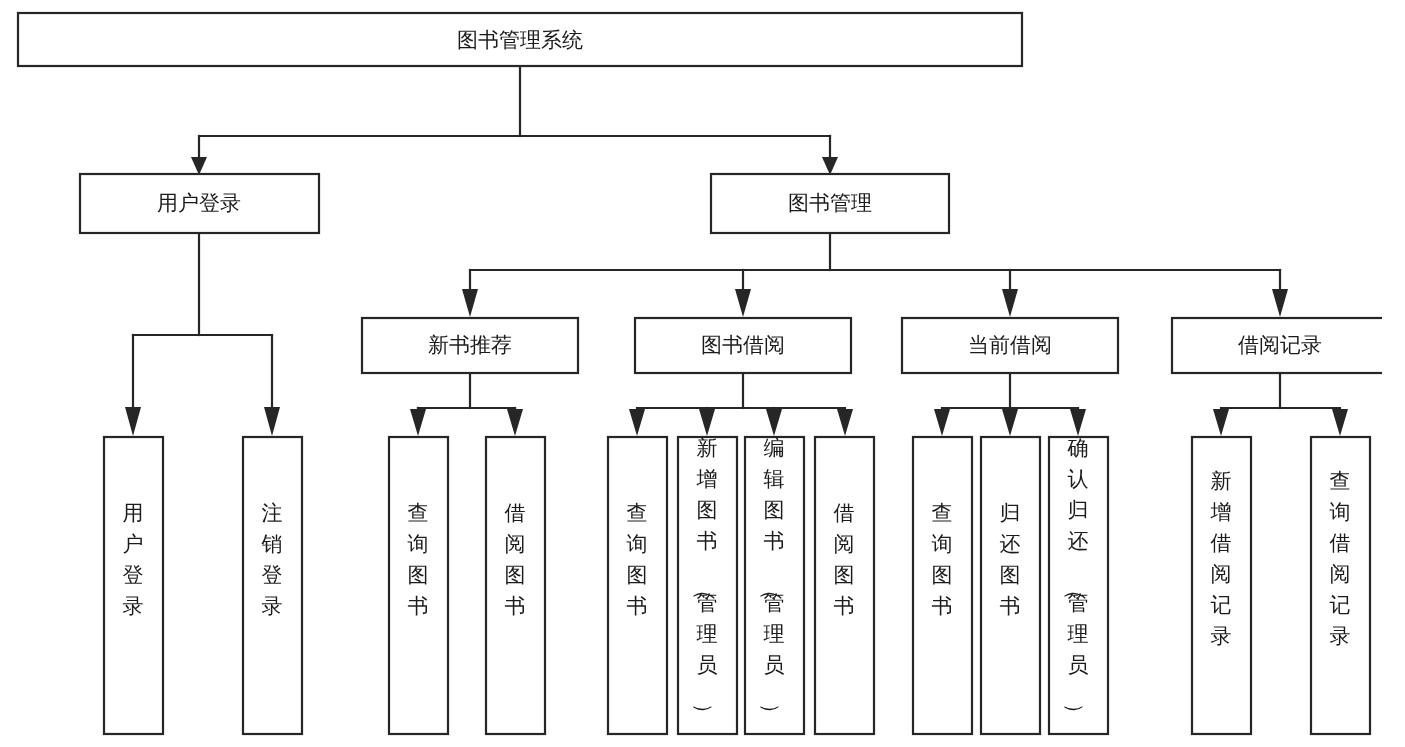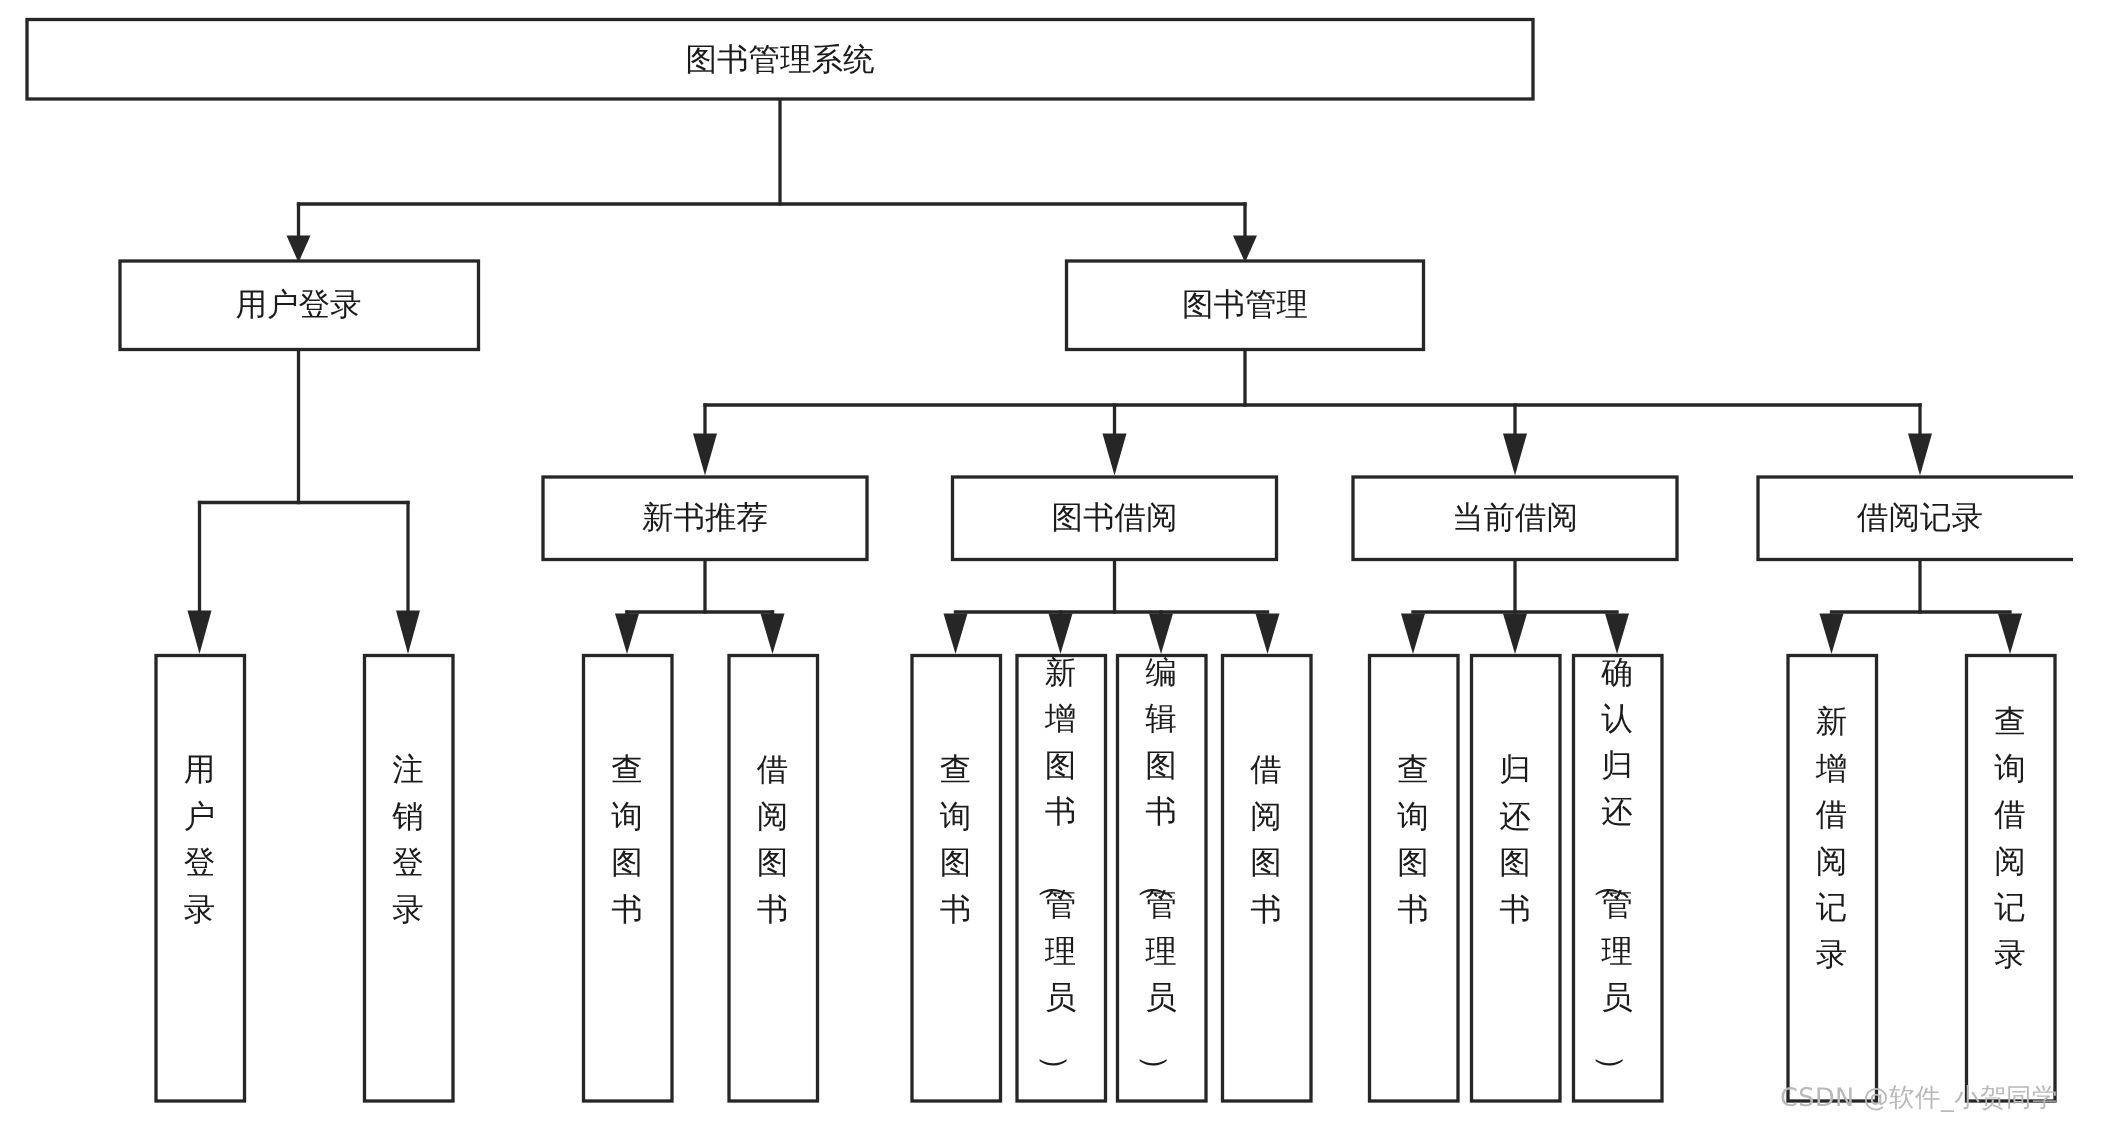--- a/index.html
+++ b/index.html
@@ -210,14 +210,13 @@
       <rect class="node-box" x="1192" y="437" width="59" height="297"></rect>
       <text class="node-label-vert" x="1221" y="488"><tspan x="1221" dy="0">新</tspan><tspan x="1221" dy="31">增</tspan><tspan x="1221" dy="31">借</tspan><tspan x="1221" dy="31">阅</tspan><tspan x="1221" dy="31">记</tspan><tspan x="1221" dy="31">录</tspan></text>
     </g>
     <g>
       <rect class="node-box" x="1311" y="437" width="59" height="297"></rect>
       <text class="node-label-vert" x="1340" y="488"><tspan x="1340" dy="0">查</tspan><tspan x="1340" dy="31">询</tspan><tspan x="1340" dy="31">借</tspan><tspan x="1340" dy="31">阅</tspan><tspan x="1340" dy="31">记</tspan><tspan x="1340" dy="31">录</tspan></text>
     </g>
 
   </svg>
 
-  <div class="watermark">CSDN @软件_小贺同学</div>
 </div>
 
 </body></html>

